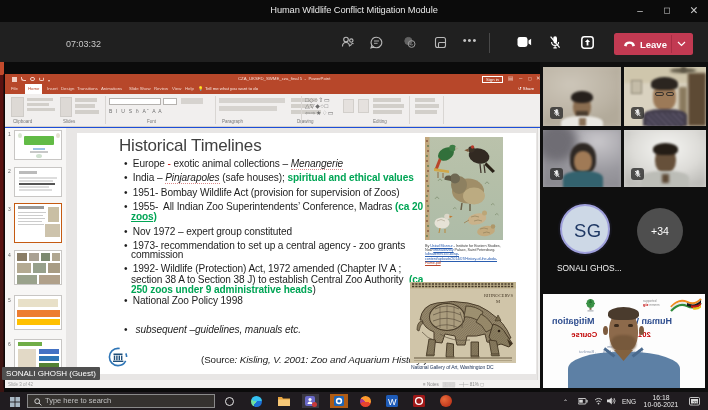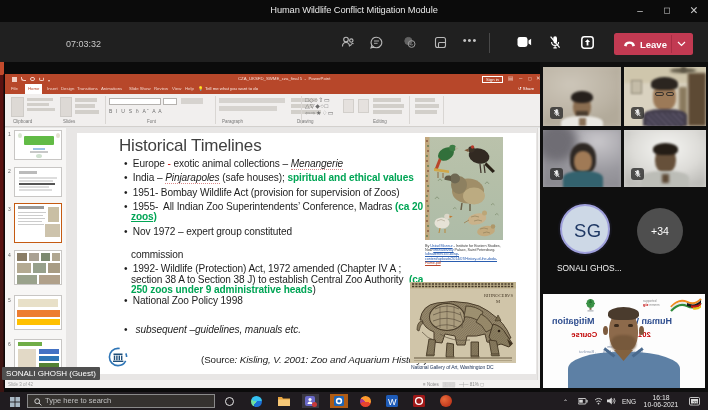--- a/index.html
+++ b/index.html
@@ -14,21 +14,21 @@
 #timer{left:22px;top:0;height:40px;line-height:45px;color:#c8c8c8;font-size:9px;margin-left:44px;}
 .cbi{top:0;height:40px;display:flex;align-items:center;justify-content:center;}
 #divider{left:489px;top:33px;width:1px;height:20px;background:#484848;}
 #leave{left:614px;top:11px;width:79px;height:22px;background:#c23a52;border-radius:2.5px;display:flex;align-items:center;color:#fff;}
 #leave .txt{font-size:9.5px;font-weight:700;margin-left:4px;}
 #leave .sep{position:absolute;left:57px;top:2px;width:1px;height:18px;background:#a82e44;}
 
 #stage{left:0;top:62px;width:708px;height:330px;background:#0b0b0b;}
 #redstrip{left:0;top:0;width:4px;height:330px;background:linear-gradient(#c24a2c 0 13px,#5a1210 13px 60%,#4a1916 60%,#3b1412);}
 
-#ppt{left:5px;top:12px;width:535px;height:314px;background:#e5e5e5;box-shadow:-2px 0 0 rgba(20,8,8,0.55);}
+#ppt{left:5px;top:12px;width:535px;height:314px;background:#1d4ed8;box-shadow:-2px 0 0 rgba(20,8,8,0.55);}
 #ppt-title{left:0;top:0;width:535px;height:10px;background:#b7472a;}
 #ppt-menu{left:0;top:10px;width:535px;height:9.5px;background:#b7472a;color:#f3d5cb;font-size:4.3px;}
 #ppt-menu .tab{position:absolute;top:0;height:9.5px;line-height:10px;}
 #ppt-ribbon{left:0;top:19.5px;width:535px;height:33px;background:#f1efee;border-bottom:1px solid #d3d0cd;}
 #ppt-content{left:0;top:53.5px;width:535px;height:252.5px;background:#e8e6e5;}
 #panel{left:0;top:0;width:61px;height:252.5px;background:#f7f6f5;overflow:hidden;}
 #slide{left:72px;top:5.5px;width:459px;height:241px;background:#fff;overflow:hidden;}
 .thumb{position:absolute;left:9px;width:48px;background:#fff;border:0.5px solid #c8c6c4;overflow:hidden;}
 .tnum{position:absolute;left:3px;color:#666;font-size:5px;}
 #ppt-status{left:0;top:306px;width:535px;height:8px;background:#f3f1f0;}
@@ -264,20 +264,21 @@
         </div>
       </div>
       <div class="abs" id="slide">
         <div class="abs" style="left:42px;top:2.5px;color:#3f3f3f;font-size:17px;letter-spacing:-0.2px;">Historical Timelines</div>
         <div class="ln" style="left:21px;top:25px;">•&nbsp; Europe <span class="red">-</span> exotic animal collections – <i style="border-bottom:1px dotted #dd8888;">Menangerie</i></div>
         <div class="ln" style="left:21px;top:39px;">•&nbsp; India – <i style="border-bottom:1px dotted #dd8888;">Pinjarapoles</i> (safe houses); <span class="grn">spiritual and ethical values</span></div>
         <div class="ln" style="left:21px;top:54px;">•&nbsp; 1951- Bombay Wildlife Act (provision for supervision of Zoos)</div>
         <div class="ln" style="left:21px;top:67.5px;">•&nbsp; 1955-&nbsp; All Indian Zoo Superintendents’ Conference, Madras <span class="grn">(ca 20</span></div>
         <div class="ln grn" style="left:28px;top:77.5px;text-decoration:underline;">zoos)</div>
         <div class="ln" style="left:21px;top:93px;">•&nbsp; Nov 1972 – expert group constituted</div>
+        <div class="ln" style="left:21px;top:106.5px;">•&nbsp; 1973- recommendation to set up a central agency - zoo grants</div>
         <div class="ln" style="left:28px;top:116px;">commission</div>
         <div class="ln" style="left:21px;top:130px;">•&nbsp; 1992- Wildlife (Protection) Act, 1972 amended (Chapter IV A ;</div>
         <div class="ln" style="left:28px;top:140.5px;">section 38 A to Section 38 J) to establish Central Zoo Authority&nbsp; <span class="grn">(ca</span></div>
         <div class="ln" style="left:28px;top:150.5px;"><span class="grn">250 zoos under 9 administrative heads</span>)</div>
         <div class="ln" style="left:21px;top:161.5px;">•&nbsp; National Zoo Policy 1998</div>
         <div class="ln" style="left:21px;top:191px;">•&nbsp;&nbsp;<i> subsequent –guidelines, manuals etc.</i></div>
         <div class="ln" style="left:98px;top:221px;font-size:9.8px;">(Source<i>: <span style="">Kisling</span>, V. 2001: Zoo and Aquarium History )</i></div>
 
         <svg class="abs" style="left:31px;top:214px;" width="20" height="20" viewBox="0 0 20 20">
           <circle cx="10" cy="10" r="8.6" fill="none" stroke="#2e75b6" stroke-width="1.6" stroke-dasharray="38 8" stroke-dashoffset="-4"></circle>

